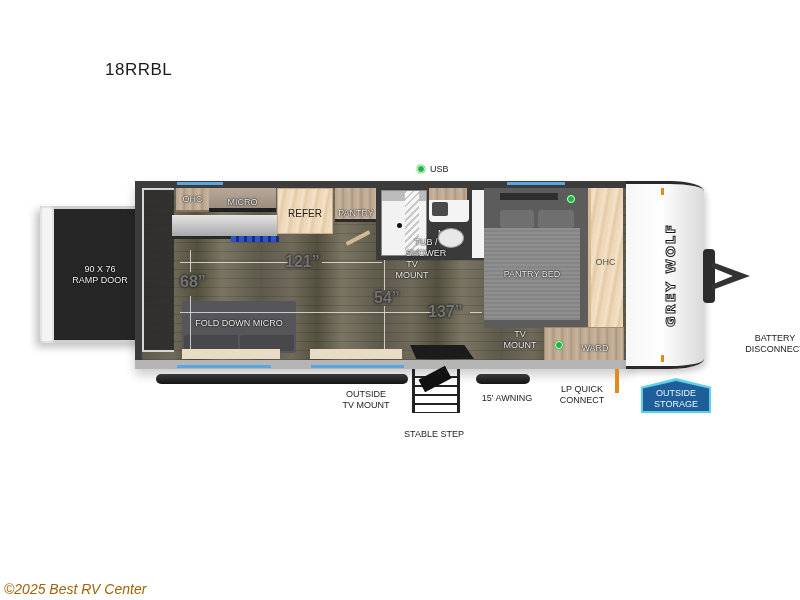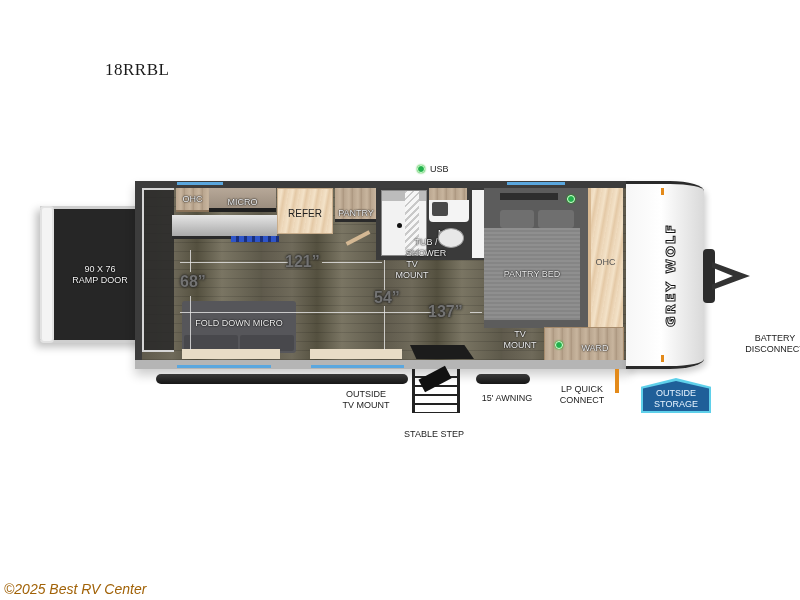--- a/index.html
+++ b/index.html
@@ -1,19 +1,19 @@
 <!DOCTYPE html>
 <html><head>
 <meta charset="utf-8">
 <style>
   * { box-sizing: border-box; margin: 0; padding: 0; }
   html, body { width: 800px; height: 600px; background: #ffffff; overflow: hidden; }
   body { position: relative; font-family: "DejaVu Sans", sans-serif; }
   .abs { position: absolute; }
-  .title { left: 105px; top: 60px; font-size: 17px; color: #1a1a1a; letter-spacing: 0.5px; font-family: Liberation Serif, serif; }
+  .title { left: 105px; top: 60px; font-size: 17px; color: #1a1a1a; letter-spacing: 0.5px; font-family: Liberation Sans, sans-serif; }
   .lbl-dark { font-family: "Liberation Sans", sans-serif; font-size: 9px; color: #222; text-align: center; line-height: 11px; }
   .lbl-light { font-family: "Liberation Sans", sans-serif; font-size: 9px; color: #f2f2f2; text-align: center; line-height: 11px; text-shadow: 0 0 2px #000, 0 0 1px #000; }
   .dim { font-family: "Liberation Sans", sans-serif; font-weight: bold; font-size: 16px; color: #737373; text-shadow: 0 0 3px #222, 0 0 2px #222; }
   .dimline { background: rgba(230,230,230,0.8); }
   .green-dot { width: 8px; height: 8px; border-radius: 50%; background: #22b14c; border: 1px solid #d8ffd8; box-shadow: 0 0 2px #0a0; }
   .wood-light { background: repeating-linear-gradient(100deg, #ecd6b8 0px, #f3e2c8 4px, #e4c9a6 7px, #f0dcc0 11px); }
   .wood-dark { background: repeating-linear-gradient(90deg, #b9a58e 0px, #c8b59e 5px, #aa957e 9px); }
   .floor { background:
       repeating-linear-gradient(0deg, rgba(0,0,0,0.12) 0px, rgba(0,0,0,0.12) 1px, transparent 1px, transparent 9px),
       repeating-linear-gradient(90deg, #5f5a4c 0px, #6f6a5a 30px, #54503f 55px, #7a7563 80px, #5d594a 120px);

